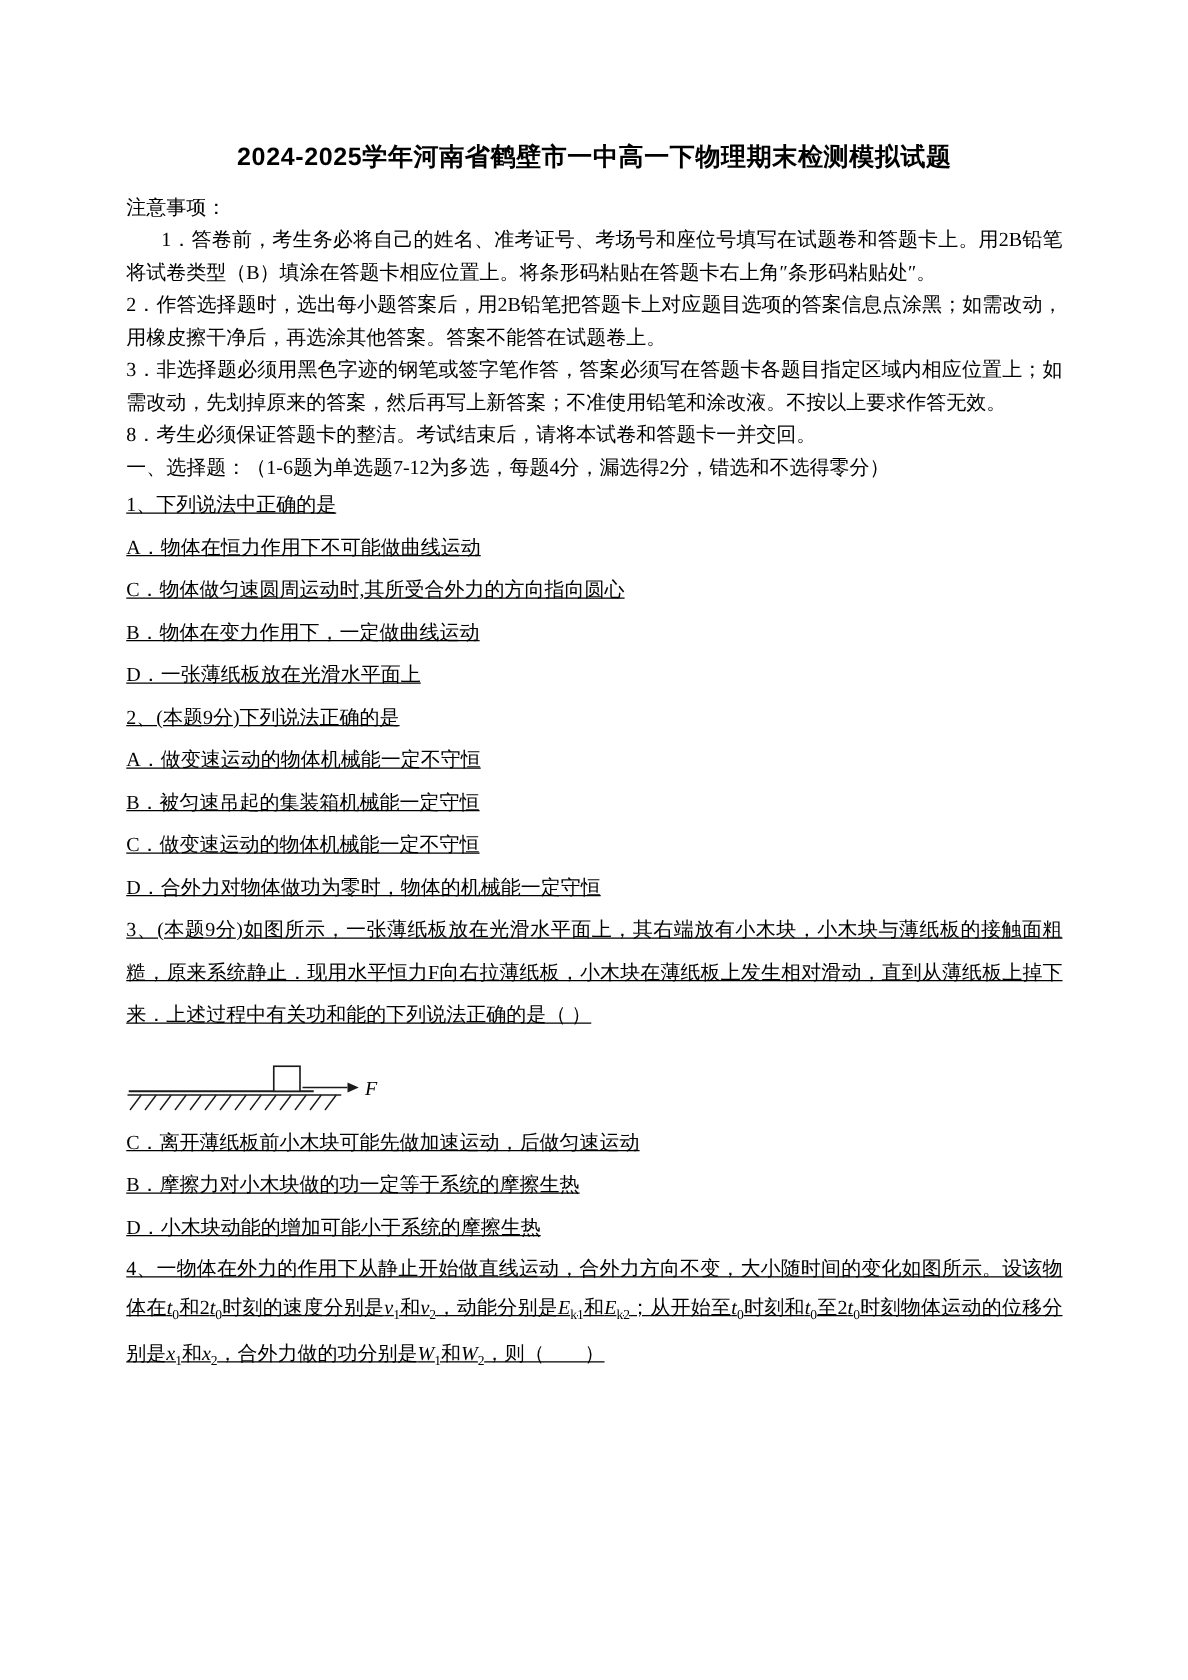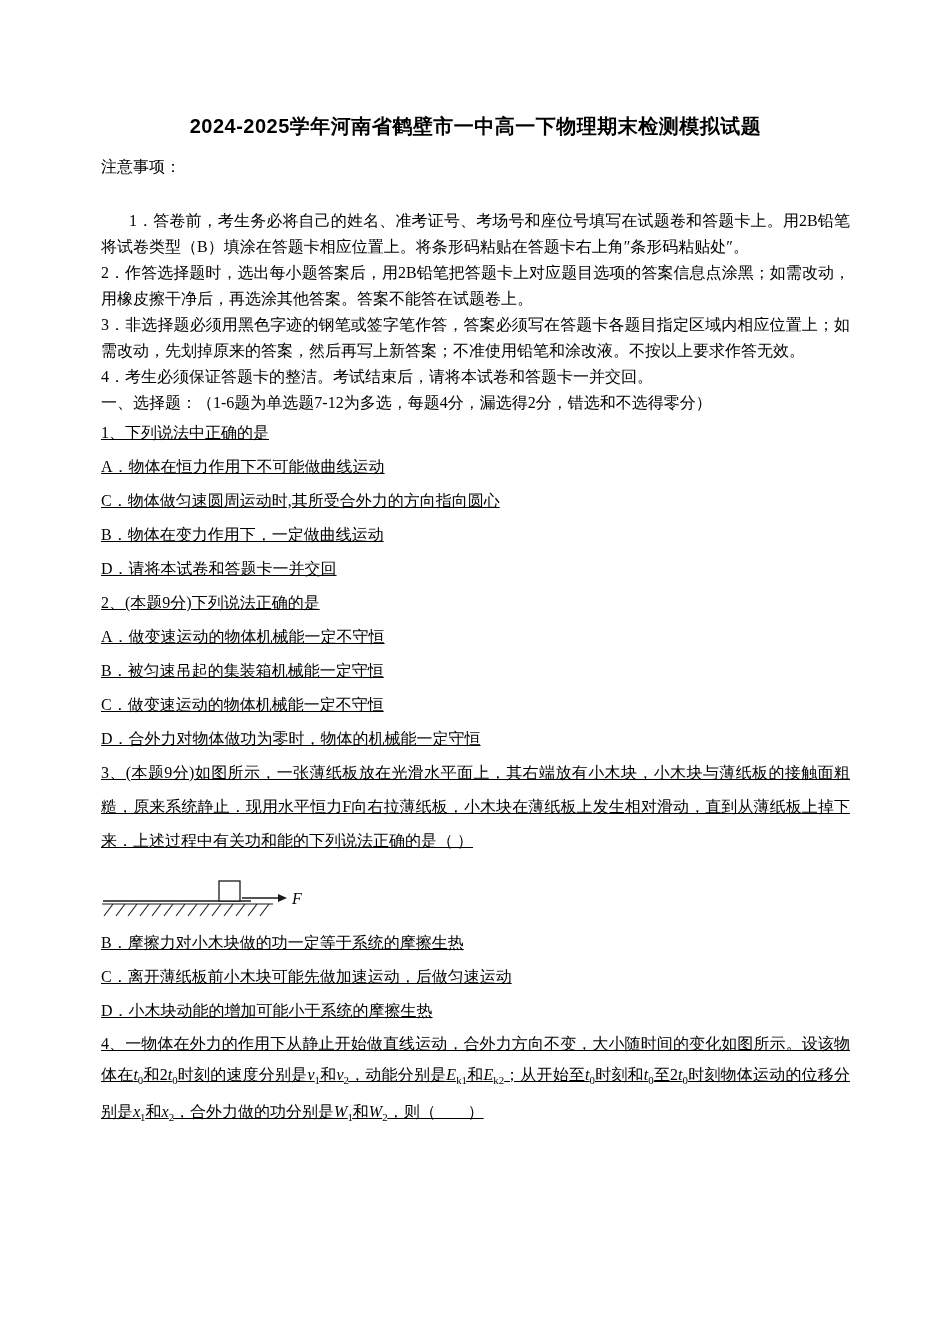--- a/index.html
+++ b/index.html
@@ -21,21 +21,21 @@
     text-align: center;
     font-family: "Liberation Sans", "DejaVu Sans", sans-serif;
     font-size: 20px;
     font-weight: 700;
     letter-spacing: 0.5px;
     line-height: 28px;
   }
   .notice { line-height: 26px; }
   .notice-header { line-height: 26px; }
   .notice p { margin: 0; text-align: justify; }
-  .notice p.first-indent { text-indent: 28px; margin-top: 28px; }
+  .notice p.first-indent { text-indent: 28px; }
   .section-header { line-height: 26px; }
   .question { margin: 0; }
   .qline { line-height: 34px; text-decoration: underline; }
   .stem-justify { text-align: justify; }
   .q4 .qline { line-height: 31px; text-align: justify; }
   sub { font-size: 0.68em; }
   .var { font-style: italic; }
   .fig-wrap { margin: 8px 0 4px 0; height: 56px; }
   .fig-svg text { font-family: "Liberation Serif", "DejaVu Serif", serif; }
 </style>
@@ -44,31 +44,31 @@
 
 <div class="page">
 
   <h1 class="title">2024-2025学年河南省鹤壁市一中高一下物理期末检测模拟试题</h1>
 
   <div class="notice">
     <div class="notice-header">注意事项：</div>
     <p class="first-indent">1．答卷前，考生务必将自己的姓名、准考证号、考场号和座位号填写在试题卷和答题卡上。用2B铅笔将试卷类型（B）填涂在答题卡相应位置上。将条形码粘贴在答题卡右上角″条形码粘贴处″。</p>
     <p>2．作答选择题时，选出每小题答案后，用2B铅笔把答题卡上对应题目选项的答案信息点涂黑；如需改动，用橡皮擦干净后，再选涂其他答案。答案不能答在试题卷上。</p>
     <p>3．非选择题必须用黑色字迹的钢笔或签字笔作答，答案必须写在答题卡各题目指定区域内相应位置上；如需改动，先划掉原来的答案，然后再写上新答案；不准使用铅笔和涂改液。不按以上要求作答无效。</p>
-    <p>4．考生必须保证答题卡的整洁。考试结束后，请将本试卷和答题卡一并交回。</p>
+    <p>8．考生必须保证答题卡的整洁。考试结束后，请将本试卷和答题卡一并交回。</p>
   </div>
 
   <div class="section-header">一、选择题：（1-6题为单选题7-12为多选，每题4分，漏选得2分，错选和不选得零分）</div>
 
   <section class="question">
     <div class="qline">1、下列说法中正确的是</div>
     <div class="qline">A．物体在恒力作用下不可能做曲线运动</div>
     <div class="qline">C．物体做匀速圆周运动时,其所受合外力的方向指向圆心</div>
     <div class="qline">B．物体在变力作用下，一定做曲线运动</div>
-    <div class="qline">D．请将本试卷和答题卡一并交回</div>
+    <div class="qline">D．一张薄纸板放在光滑水平面上</div>
   </section>
 
   <section class="question">
     <div class="qline">2、(本题9分)下列说法正确的是</div>
     <div class="qline">A．做变速运动的物体机械能一定不守恒</div>
     <div class="qline">B．被匀速吊起的集装箱机械能一定守恒</div>
     <div class="qline">C．做变速运动的物体机械能一定不守恒</div>
     <div class="qline">D．合外力对物体做功为零时，物体的机械能一定守恒</div>
   </section>
 
@@ -95,22 +95,22 @@
           <line x1="168" y1="38" x2="159" y2="50"></line>
         </g>
         <line x1="2" y1="35" x2="150" y2="35" stroke="#1a1a1a" stroke-width="1.6"></line>
         <rect x="118" y="15" width="21" height="20" fill="#ffffff" stroke="#1a1a1a" stroke-width="1.3"></rect>
         <line x1="141" y1="32" x2="177" y2="32" stroke="#1a1a1a" stroke-width="1.3"></line>
         <polygon points="177,28 186,32 177,36" fill="#1a1a1a"></polygon>
         <text x="191" y="38" font-size="16" font-style="italic" fill="#000000">F</text>
       </svg>
     </div>
 
+    <div class="qline">C．离开薄纸板前小木块可能先做加速运动，后做匀速运动</div>
     <div class="qline">B．摩擦力对小木块做的功一定等于系统的摩擦生热</div>
-    <div class="qline">C．离开薄纸板前小木块可能先做加速运动，后做匀速运动</div>
     <div class="qline">D．小木块动能的增加可能小于系统的摩擦生热</div>
   </section>
 
   <section class="question q4">
     <div class="qline"><span>4、一物体在外力的作用下从静止开始做直线运动，合外力方向不变，大小随时间的变化如图所示。设该物体在</span><span class="var">t</span><sub>0</sub><span>和2</span><span class="var">t</span><sub>0</sub><span>时刻的速度分别是</span><span class="var">v</span><sub>1</sub><span>和</span><span class="var">v</span><sub>2</sub><span>，动能分别是</span><span class="var">E</span><sub>k1</sub><span>和</span><span class="var">E</span><sub>k2</sub><span>；从开始至</span><span class="var">t</span><sub>0</sub><span>时刻和</span><span class="var">t</span><sub>0</sub><span>至2</span><span class="var">t</span><sub>0</sub><span>时刻物体运动的位移分别是</span><span class="var">x</span><sub>1</sub><span>和</span><span class="var">x</span><sub>2</sub><span>，合外力做的功分别是</span><span class="var">W</span><sub>1</sub><span>和</span><span class="var">W</span><sub>2</sub><span>，则（　　）</span></div>
   </section>
 
 </div>
 
 </body></html>

